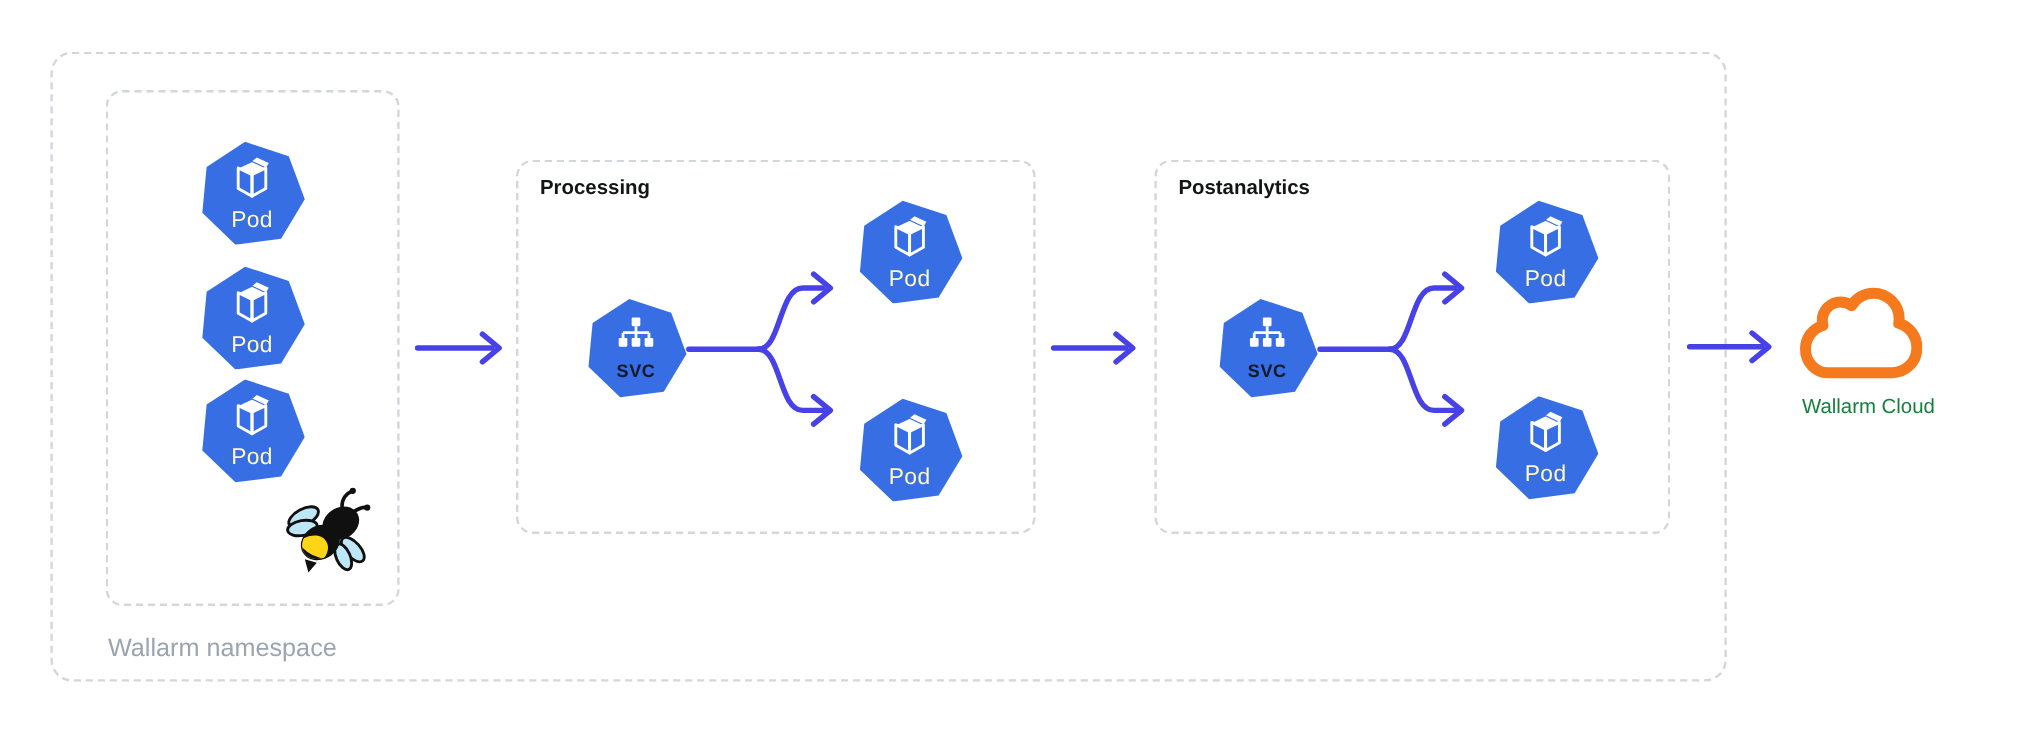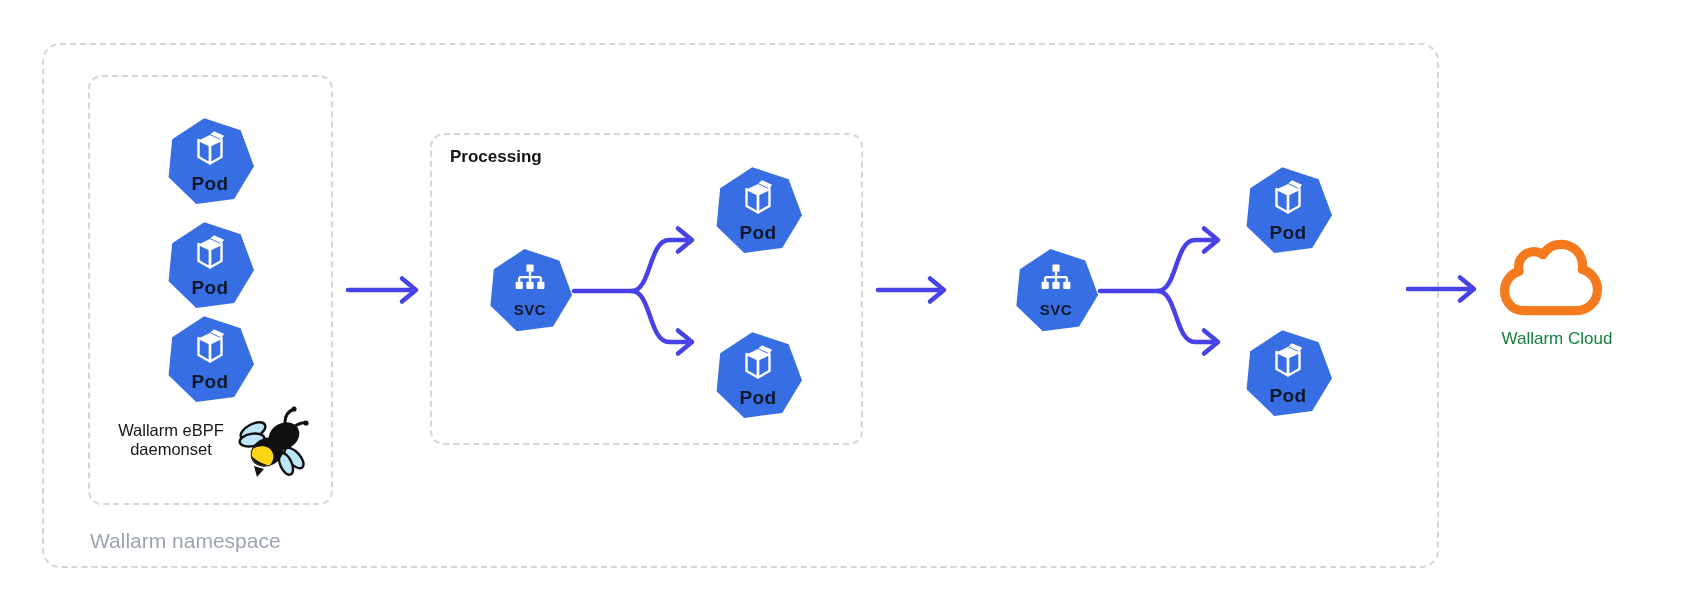--- a/index.html
+++ b/index.html
@@ -14,21 +14,21 @@
   }
   .hept-node {
     position:absolute; background:#376EE3;
     clip-path: polygon(43.7% 2.4%, 83.3% 15.4%, 97.8% 54.5%, 76.3% 90.2%, 35% 95.6%, 5% 66.7%, 8.9% 25.2%);
   }
   .pod-node { width:92px; height:92px; }
   .svc-node { width:88px; height:88px; }
   .pod-node svg.cube { position:absolute; left:26px; top:13px; }
   .pod-node .node-label {
     position:absolute; top:57px; left:0; width:100%; text-align:center;
-    color:#0f172a; font-weight:700; font-size:19px; letter-spacing:.3px;
+    color:#fef9c3; font-weight:400; font-size:19px; letter-spacing:.3px;
   }
   .svc-node svg.tree { position:absolute; left:26px; top:16px; }
   .svc-node .node-label {
     position:absolute; top:54px; left:0; width:100%; text-align:center;
     color:#0f172a; font-weight:700; font-size:15px; letter-spacing:.5px;
   }
   .daemonset-caption {
     position:absolute; left:106px; top:421px; width:130px; text-align:center;
     font-size:16.5px; line-height:19px; color:#14161A;
   }
@@ -48,20 +48,23 @@
 <div class="canvas">
 
   <div class="dashed-box" style="left:42px; top:43px; width:1397px; height:525px; border-radius:18px;"></div>
 
   <div class="dashed-box" style="left:88px; top:75px; width:245px; height:430px; border-radius:14px;"></div>
 
   <div class="dashed-box" style="left:430px; top:133px; width:433px; height:312px; border-radius:14px;">
     <div class="box-label">Processing</div>
   </div>
 
+  <div class="dashed-box" style="left:962px; top:133px; width:430px; height:312px; border-radius:14px;">
+    <div class="box-label">Postanalytics</div>
+  </div>
 
   <svg class="overlay" width="1690" height="616" viewBox="0 0 1690 616">
     <g stroke="#4741E8" stroke-width="4.5" fill="none" stroke-linecap="round" stroke-linejoin="round">
       <g>
         <path d="M348,290 H410"></path>
           <path d="M402,278.5 L416,290 L402,301.5"></path>
       </g>
       <g>
         <path d="M574,291 H632"></path>
         <path d="M632,291 C651,291 649,240 669,240 H686"></path>
@@ -166,24 +169,20 @@
   <div class="hept-node pod-node" style="left:1242px; top:328px;">
     <svg class="cube" width="40" height="40" viewBox="0 0 40 40">
       <polygon points="20,5.5 24,2.2 34,6.8 31.5,11" fill="#fff"></polygon>
       <polygon points="20,5.5 31.5,11 20,16.5 8.5,11" fill="#fff" stroke="#376EE3" stroke-width="0.9"></polygon>
       <polygon points="8.5,11 20,16.5 20,34.5 8.5,28" fill="none" stroke="#fff" stroke-width="2.4" stroke-linejoin="round"></polygon>
       <polygon points="31.5,11 20,16.5 20,34.5 31.5,28" fill="none" stroke="#fff" stroke-width="2.4" stroke-linejoin="round"></polygon>
     </svg>
     <span class="node-label">Pod</span>
   </div>
 
-  <div class="daemonset-caption">
-    <span>Wallarm eBPF</span><br>
-    <span>daemonset</span>
-  </div>
   <svg style="position:absolute; left:236px; top:406px;" width="76" height="72" viewBox="0 0 76 72">
     <path d="M49,16 C49,9 53,5 58,3" stroke="#101010" stroke-width="3" fill="none" stroke-linecap="round"></path>
     <circle cx="58" cy="3" r="2.6" fill="#101010"></circle>
     <path d="M56,22 C62,18 66,16 70,17" stroke="#101010" stroke-width="3" fill="none" stroke-linecap="round"></path>
     <circle cx="70" cy="17" r="2.6" fill="#101010"></circle>
     <ellipse cx="17" cy="25" rx="13.5" ry="6.8" transform="rotate(-28 17 25)" fill="#BDE7F8" stroke="#101010" stroke-width="2.4"></ellipse>
     <ellipse cx="16" cy="34" rx="12.5" ry="6.2" transform="rotate(-10 16 34)" fill="#BDE7F8" stroke="#101010" stroke-width="2.4"></ellipse>
     <ellipse cx="58" cy="52" rx="12.5" ry="6.2" transform="rotate(48 58 52)" fill="#BDE7F8" stroke="#101010" stroke-width="2.4"></ellipse>
     <ellipse cx="50" cy="58" rx="11.5" ry="5.8" transform="rotate(66 50 58)" fill="#BDE7F8" stroke="#101010" stroke-width="2.4"></ellipse>
     <ellipse cx="48" cy="30" rx="16" ry="13" transform="rotate(-30 48 30)" fill="#101010"></ellipse>

